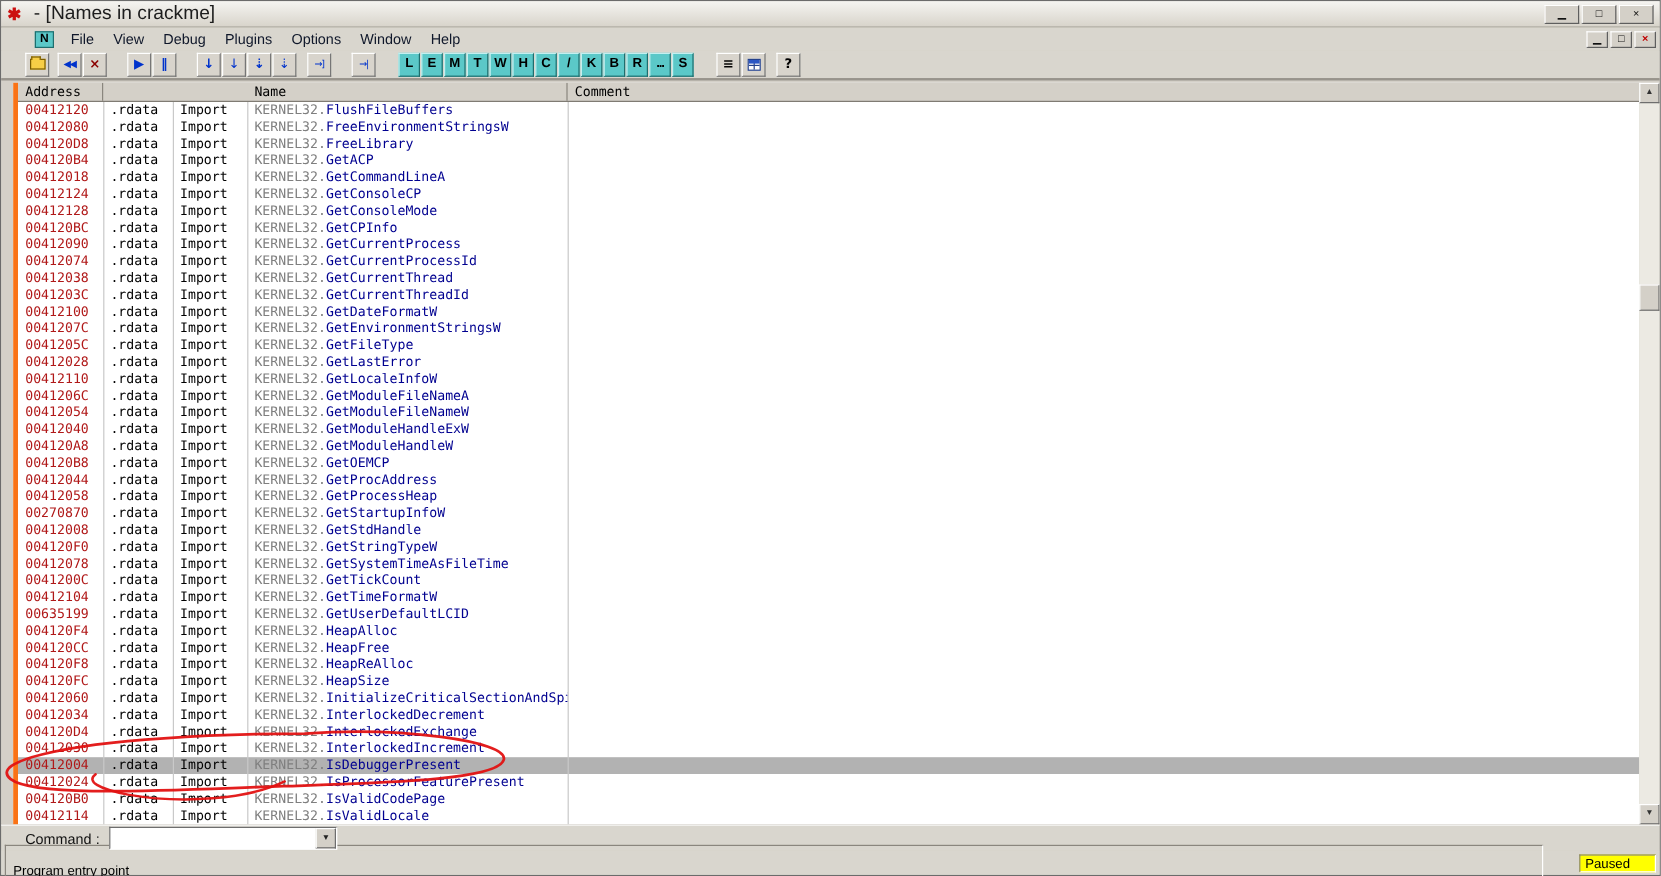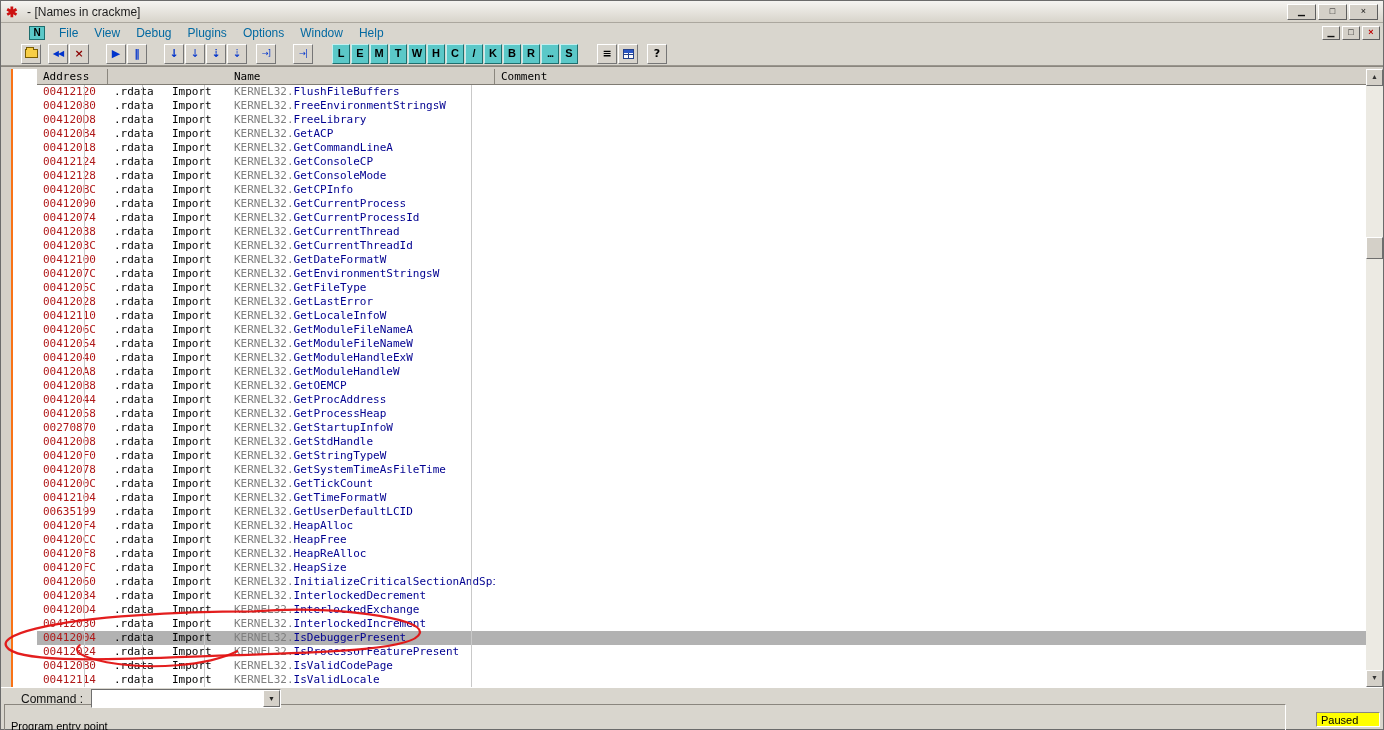--- a/index.html
+++ b/index.html
@@ -6,33 +6,33 @@
   html,body { width:1384px; height:730px; }
   body { font-family:"Liberation Sans",sans-serif; background:#9A9A9A; overflow:hidden; }
 
   .window { position:relative; width:1384px; height:730px; background:#D4D0C8;
             border:1px solid #6B6B6B; display:flex; flex-direction:column; }
 
   
   .titlebar { height:22px; flex:none; background:linear-gradient(#F5F4F1,#D8D4CB);
               border-bottom:1px solid #ABA79E; display:flex; align-items:center; padding:0 5px; }
   .app-icon { color:#CC1111; font-size:14px; line-height:14px; margin-right:6px; font-weight:bold; }
-  .title { font-size:12px; color:#1d1d1d; white-space:pre; }
+  .title { font-size:16px; color:#1d1d1d; white-space:pre; }
   .win-buttons { margin-left:auto; display:flex; gap:2px; }
   .winbtn { width:29px; height:16px; background:#D4D0C8; border:1px solid;
             border-color:#FFFFFF #5E5E5E #5E5E5E #FFFFFF; font-size:9px; line-height:13px;
             text-align:center; color:#111; cursor:default; }
 
   
   .menubar { height:19px; flex:none; display:flex; align-items:center; padding-left:28px;
              padding-right:3px; font-size:12px; background:#D9D6CE; }
   .mdi-icon { width:16px; height:14px; background:#5BC8C8; border:1px solid #1E6E6E;
               color:#000; font-size:10px; font-weight:bold; text-align:center; line-height:12px;
               margin-right:6px; }
-  .menu-item { padding:2px 8px; color:#0369a1; }
+  .menu-item { padding:2px 8px; color:#0f172a; }
   .mdi-buttons { margin-left:auto; display:flex; gap:2px; }
   .mdibtn { width:18px; height:14px; background:#D4D0C8; border:1px solid;
             border-color:#FFFFFF #5E5E5E #5E5E5E #FFFFFF; font-size:9px; line-height:11px;
             text-align:center; color:#111; }
   .mdibtn.close { color:#C00000; font-weight:bold; }
 
   
   .toolbar { height:24px; flex:none; display:flex; align-items:center; padding-left:20px;
              border-bottom:1px solid #9A968E; background:#D9D6CE; }
   .tbtn { width:20px; height:20px; flex:none; background:#D8D4CC; border:1px solid;
@@ -52,22 +52,22 @@
                        background:#F7CE46; border:1px solid #7A5C00; border-bottom:none; }
   .ic-grid { width:11px; height:10px; border:1px solid #24418C; background:
              linear-gradient(#2B56C4,#2B56C4) 0 0/100% 3px no-repeat,
              linear-gradient(#24418C,#24418C) 50% 0/1px 100% no-repeat,
              linear-gradient(#24418C,#24418C) 0 70%/100% 1px no-repeat,
              #FDFDFD; }
 
   
   .main { flex:1; position:relative; background:#D4D0C8; border-top:1px solid #8A867E; overflow:hidden; }
   .table { position:absolute; left:10px; top:2px; right:17px; bottom:0; background:#FFFFFF;
-           border-left:2px solid #f97316; font-family:"DejaVu Sans Mono",monospace; font-size:11px;
-           overflow:hidden;padding-left:24px; }
+           border-left:4px solid #f97316; font-family:"DejaVu Sans Mono",monospace; font-size:11px;
+           overflow:hidden; }
   .thead { height:16px; background:#D4D0C8; border-bottom:1px solid #7F7B73; display:flex; }
   .th { line-height:15px; padding-left:6px; border-right:1px solid #8A867E; color:#000;
         overflow:hidden; white-space:pre; flex:none; }
   .th.c-comment { flex:1; border-right:none; }
   .tbody { position:relative; }
   .row { height:14px; display:flex; line-height:14px; white-space:pre; }
   .row.sel { background:#B2B2B2; }
   .cell { flex:none; padding-left:6px; overflow:hidden; }
   .c-addr { width:71px; color:#B01818; }
   .c-sec  { width:58px; color:#000; }

